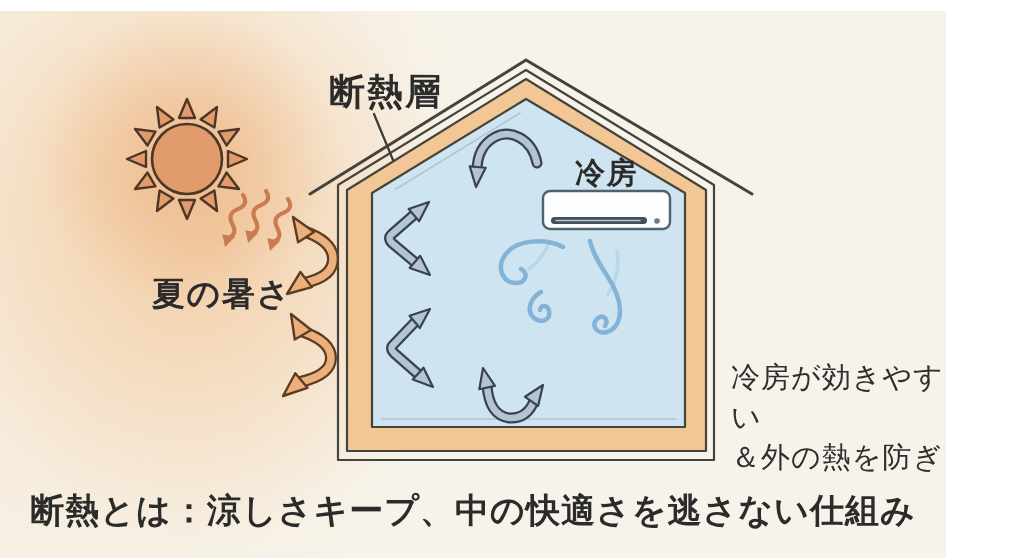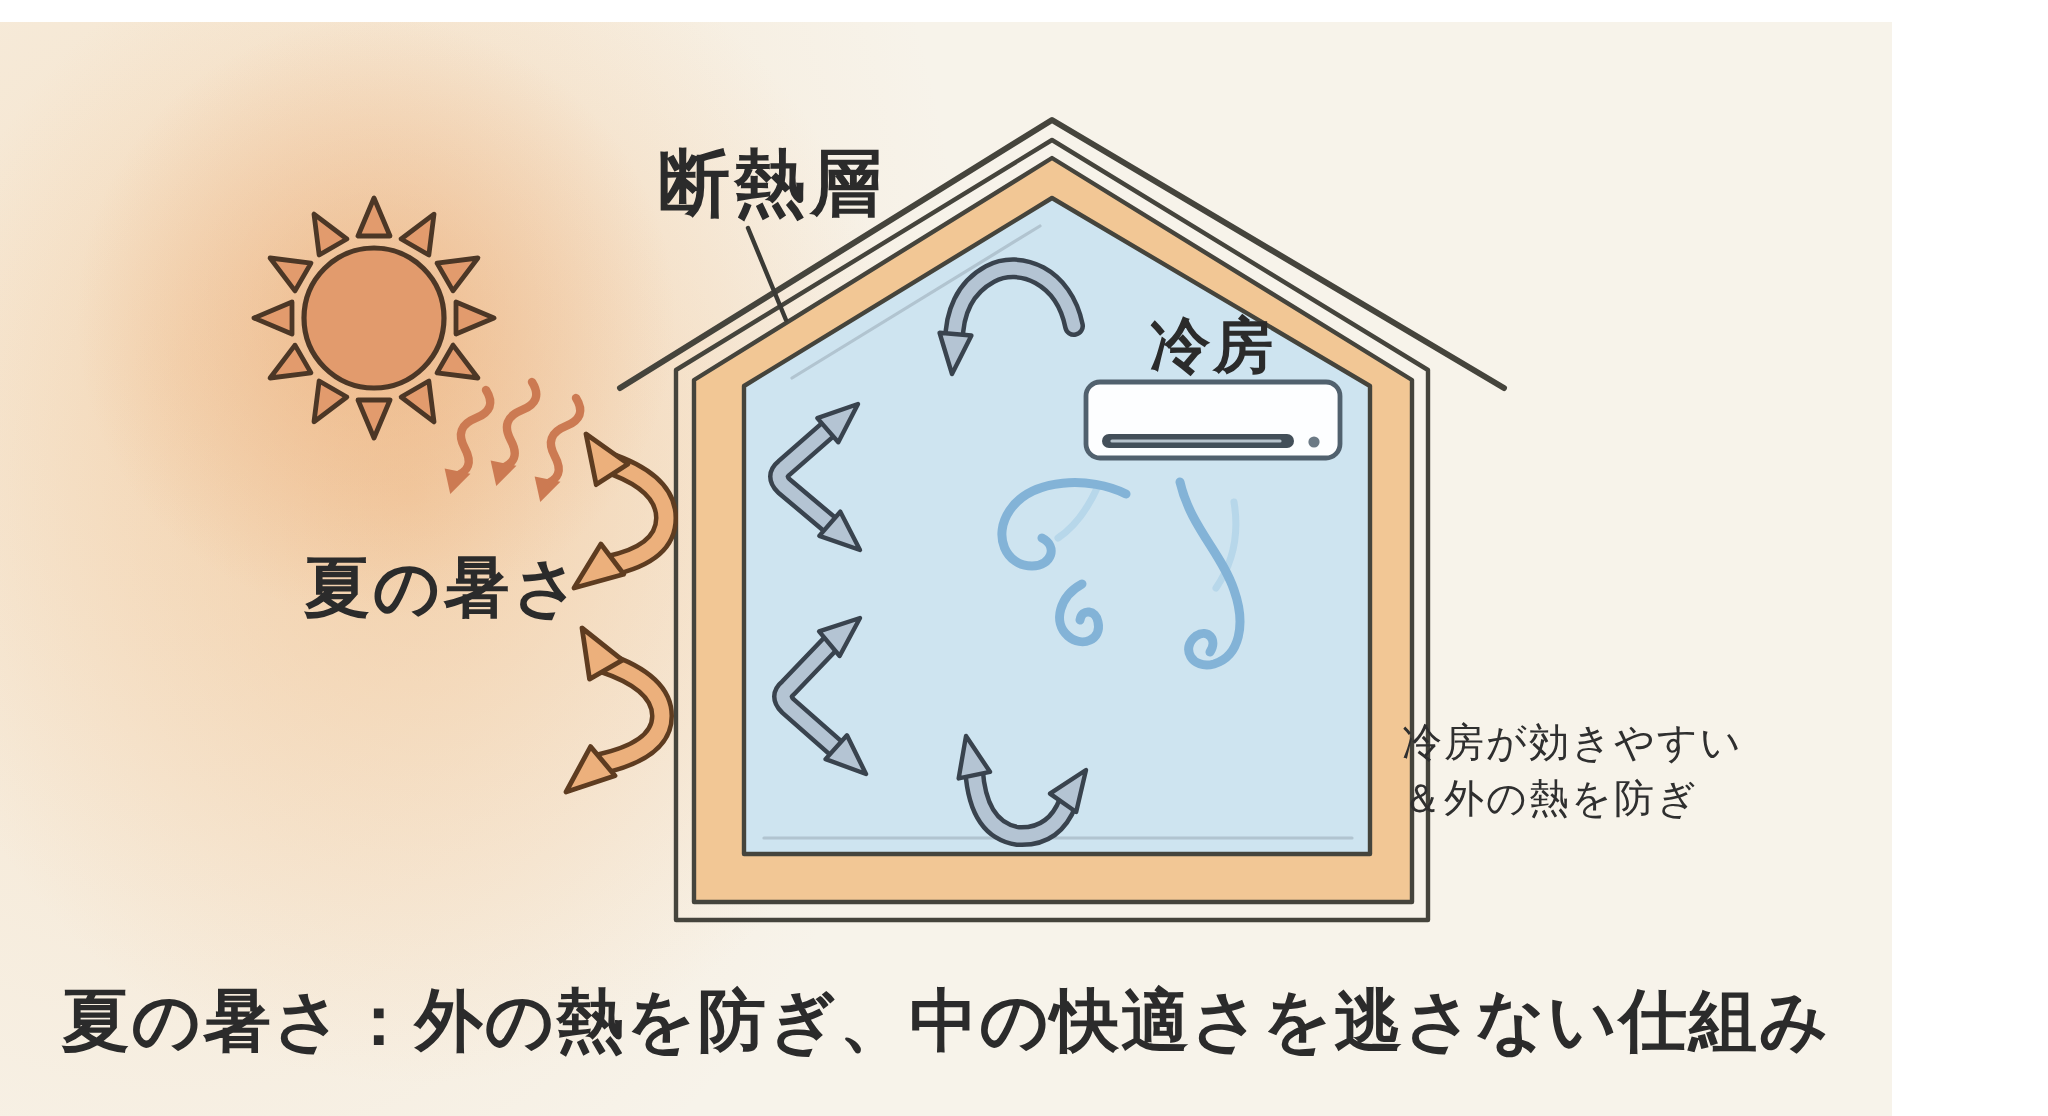--- a/index.html
+++ b/index.html
@@ -14,21 +14,21 @@
       radial-gradient(circle 150px at 188px 148px, rgba(230,148,84,0.42), rgba(230,148,84,0) 100%),
       radial-gradient(ellipse 330px 380px at 205px 235px, rgba(240,184,128,0.50), rgba(240,184,128,0) 78%),
       radial-gradient(ellipse 480px 600px at 90px 170px, rgba(243,205,160,0.42), rgba(243,205,160,0) 82%);
     margin-top: 11px;
   }
   svg{position:absolute;left:0;top:0;}
   .label{position:absolute;font-weight:600;letter-spacing:1.5px;color:var(--text,#2b2b2b);white-space:nowrap;}
   .lbl-insulation{left:329px;top:57px;font-size:36px;letter-spacing:2px;}
   .lbl-ac{left:575px;top:142px;font-size:30px;}
   .lbl-summer{left:152px;top:261px;font-size:33px;}
-  .benefit{position:absolute;left:701px;top:349px;font-size:20px;font-weight:500;line-height:1.38;letter-spacing:1px;color:#2f2f2f;}
+  .benefit{position:absolute;left:731px;top:349px;font-size:29px;font-weight:500;line-height:1.38;letter-spacing:1px;color:#2f2f2f;}
   .caption{position:absolute;left:0;right:0;top:477px;text-align:center;font-size:34px;font-weight:600;letter-spacing:1px;}
 
   
   .outline{stroke:var(--house-outline,#45443c);fill:none;stroke-linejoin:round;stroke-linecap:round;}
   .eave{stroke-width:3;}
   .gapline{stroke-width:2.2;}
   .ins{fill:var(--insulation-fill,#f2c795);stroke:var(--house-outline,#45443c);stroke-width:2.2;stroke-linejoin:round;}
   .room{fill:var(--interior-fill,#cee4f0);stroke:var(--house-outline,#45443c);stroke-width:2.2;stroke-linejoin:round;}
   .sketch{stroke:rgba(90,100,110,0.25);stroke-width:1.6;fill:none;stroke-linecap:round;}
   .sun-core{fill:var(--sun-fill,#e29b6d);stroke:var(--outline-brown,#4c3726);stroke-width:2.6;}
@@ -154,15 +154,15 @@
     <path class="pointer" d="M 374,103 L 393,149"></path>
   </svg>
 
   <div class="label lbl-insulation">断熱層</div>
   <div class="label lbl-summer">夏の暑さ</div>
   <div class="label lbl-ac">冷房</div>
   <div class="benefit">
     <div>冷房が効きやすい</div>
     <div>＆外の熱を防ぎ</div>
   </div>
-  <div class="caption">夏の暑さ：外の熱を防ぎ、中の快適さを逃さない仕組み</div>
+  <div class="caption">断熱とは：涼しさキープ、中の快適さを逃さない仕組み</div>
 
 </div>
 
 </body></html>

